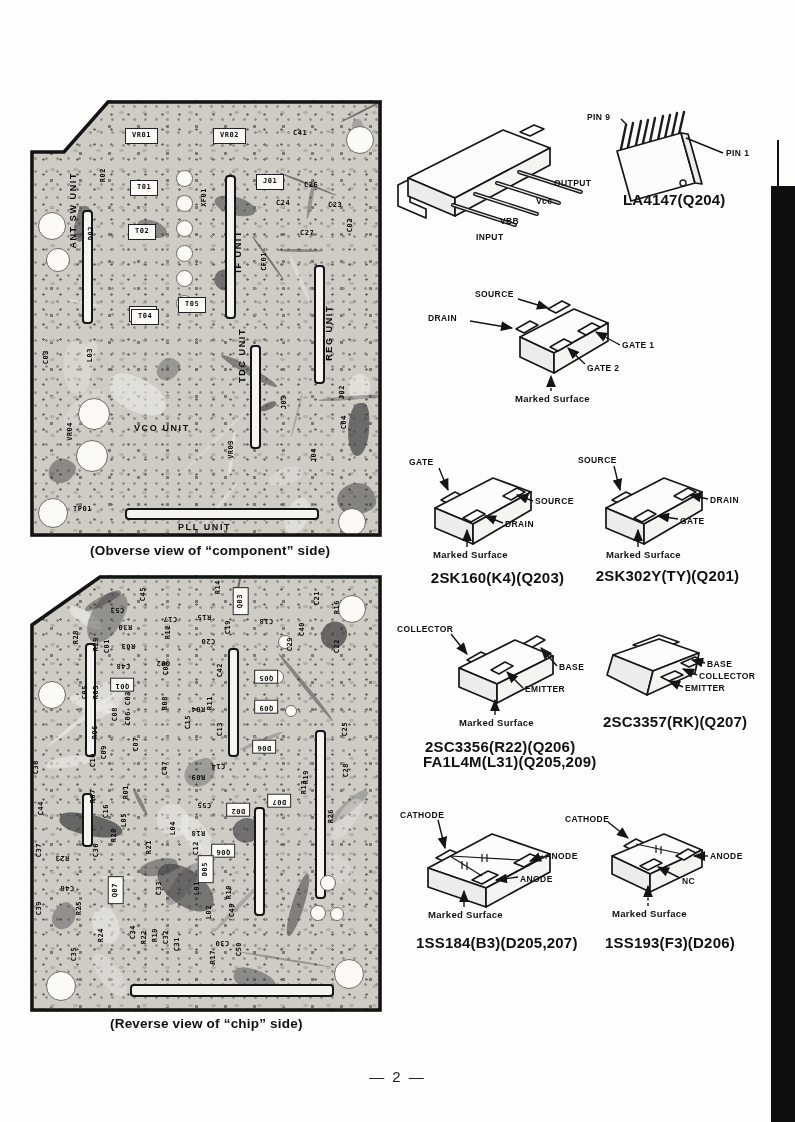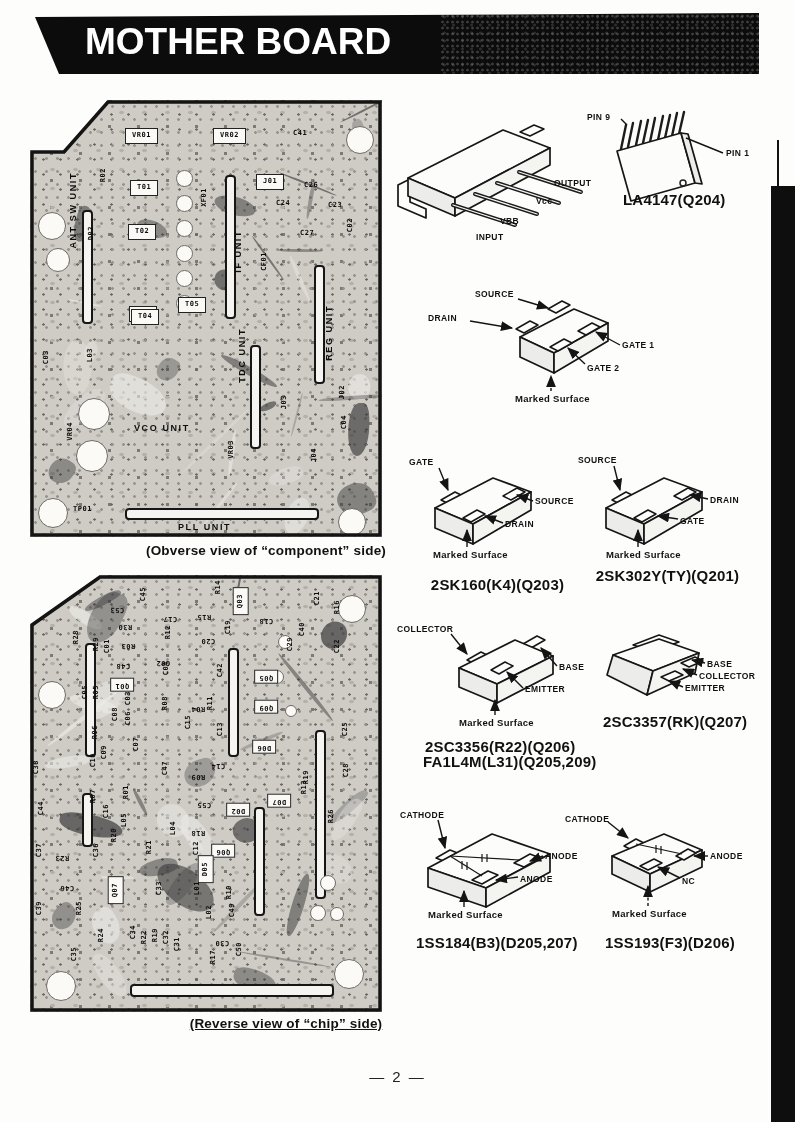--- a/index.html
+++ b/index.html
@@ -32,21 +32,21 @@
   .slot{position:absolute;background:#f5f4f0;border:2px solid #161616;border-radius:4px;z-index:4;}
   .pad{position:absolute;background:#fbfaf7;border:1.5px solid #6e6a64;border-radius:50%;z-index:4;}
   .lbl{position:absolute;z-index:5;font:bold 7px "DejaVu Sans Mono",monospace;color:#0d0d0d;
        letter-spacing:.5px;line-height:1.1;white-space:nowrap;}
   .lbl.u{writing-mode:vertical-rl;transform:rotate(180deg);}
   .lbl.f{transform:rotate(180deg);}
   .lbl.boxed{background:#faf9f6;border:1px solid #222;padding:3px 6px;}
   .lbl.boxed.u{padding:6px 3px;}
   .lbl.boxed.f{padding:2px 4px;}
   .lbl.big{font:bold 9px "Liberation Sans",sans-serif;letter-spacing:1.6px;}
-  .fig-caption{position:absolute;width:352px;text-align:center;
+  .fig-caption{position:absolute;width:352px;text-align:left;
        font:bold 13.5px "Liberation Sans",sans-serif;letter-spacing:.2px;}
   
   .pkg{position:absolute;}
   .pkg svg{position:absolute;left:0;top:0;overflow:visible;}
   .pin-label{position:absolute;font:bold 8.5px "Liberation Sans",sans-serif;letter-spacing:.4px;
        color:#101010;white-space:nowrap;z-index:3;}
   .marked{position:absolute;font:bold 9.5px "Liberation Sans",sans-serif;letter-spacing:.3px;
        white-space:nowrap;z-index:3;}
   .pkg-caption{position:absolute;font:bold 15px "Liberation Sans",sans-serif;letter-spacing:.2px;
        white-space:nowrap;z-index:3;}
@@ -70,23 +70,20 @@
 <svg width="0" height="0" style="position:absolute">
   <defs>
     <marker id="ah" viewBox="0 0 10 8" markerWidth="9" markerHeight="7" refX="9" refY="4" orient="auto">
       <path d="M0,0L10,4L0,8Z" fill="#141414"></path>
     </marker>
   </defs>
 </svg>
 
 <div class="page">
 
-  <div class="banner">
-    <h1>MOTHER BOARD</h1>
-  </div>
   <div class="edge-line"></div>
   <div class="edge-bar"></div>
 
   <div class="board" style="left:30px;top:100px;">
     <div class="corner-patch" style="width:80px;height:54px;clip-path:polygon(0 0,78px 0,34px 52px,0 52px);"></div>
     <svg class="outline" width="352" height="437" viewBox="0 0 352 437">
       <polygon points="78,2 350,2 350,435 2,435 2,52 34,52" fill="none" stroke="#141414" stroke-width="3.5"></polygon>
     </svg>
     <div class="slot" style="left:52px;top:110px;width:7px;height:110px;"></div>
     <div class="slot" style="left:195px;top:75px;width:7px;height:140px;"></div>
@@ -307,21 +304,21 @@
       <div class="blob" style="left: 184.126px; top: 9.9298px; width: 48.836px; height: 2.30324px; transform: rotate(100.457deg); opacity: 0.669881; border-radius: 30% 60% 45% 55%; background: rgb(58, 58, 58);"></div>
       <div class="blob" style="left: 289.39px; top: 280.641px; width: 34.3332px; height: 26.4805px; transform: rotate(37.2424deg); opacity: 0.321777; border-radius: 50%; background: rgb(236, 234, 230);"></div>
       <div class="blob" style="left: 58.2671px; top: 337.632px; width: 36.3904px; height: 26.2237px; transform: rotate(59.5133deg); opacity: 0.607948; border-radius: 30% 60% 45% 55%; background: rgb(236, 234, 230);"></div>
       <div class="blob" style="left: 232.397px; top: 110.401px; width: 86.8713px; height: 4.48498px; transform: rotate(51.1415deg); opacity: 0.49561; border-radius: 50%; background: rgb(58, 58, 58);"></div>
       <div class="blob" style="left: 291.716px; top: 236.447px; width: 48.2235px; height: 17.2268px; transform: rotate(120.141deg); opacity: 0.382362; border-radius: 30% 60% 45% 55%; background: rgb(236, 234, 230);"></div>
       <div class="blob" style="left: 143.019px; top: 258.82px; width: 34.6325px; height: 7.11596px; transform: rotate(44.4335deg); opacity: 0.504327; border-radius: 50%; background: rgb(236, 234, 230);"></div>
       <div class="blob" style="left: 48.7885px; top: 109.874px; width: 50.0865px; height: 29.4913px; transform: rotate(134.68deg); opacity: 0.486481; border-radius: 30% 60% 45% 55%; background: rgb(236, 234, 230);"></div>
       <div class="blob" style="left: 71.231px; top: 300.895px; width: 33.438px; height: 3.27612px; transform: rotate(0.571139deg); opacity: 0.644234; border-radius: 30% 60% 45% 55%; background: rgb(236, 234, 230);"></div>
       <div class="blob" style="left: 202.853px; top: 394.667px; width: 44.4857px; height: 21.6404px; transform: rotate(14.0104deg); opacity: 0.448589; border-radius: 30% 60% 45% 55%; background: rgb(58, 58, 58);"></div>
     </div>
-  <div class="fig-caption" style="left:110px;top:1016px;text-decoration:underline;">(Reverse view of “chip” side)</div>
+  <div class="fig-caption" style="left:110px;top:1016px;">(Reverse view of “chip” side)</div>
 
   <div class="pkg" style="left:398px;top:110px;width:215px;height:155px;">
     <svg width="215" height="155">
       <path class="body" d="M10,70 L0,75 L0,96 L28,108 L28,99 L12,92 L12,84 L20,80 Z"></path>
       <path class="body" d="M10,68 L105,20 L152,38 L57,88 Z"></path>
       <path class="face" d="M10,68 L57,88 L57,106 L10,86 Z"></path>
       <path class="face2" d="M57,88 L152,38 L152,55 L57,106 Z"></path>
       <path class="tab" d="M122,22 L136,15 L146,19 L132,26 Z"></path>
       <line class="lead" x1="55" y1="95" x2="117" y2="115"></line>
       <line class="lead-hi" x1="55" y1="95" x2="117" y2="115"></line>
@@ -392,21 +389,21 @@
       <path class="tab" d="M58,68 L72,60 L80,64 L66,72 Z"></path>
       <line class="arrow" x1="34" y1="18" x2="43" y2="40" marker-end="url(#ah)"></line>
       <line class="arrow" x1="128" y1="51" x2="112" y2="45" marker-end="url(#ah)"></line>
       <line class="arrow" x1="98" y1="73" x2="80" y2="66" marker-end="url(#ah)"></line>
       <line class="arrow" x1="62" y1="97" x2="62" y2="80" marker-end="url(#ah)"></line>
     </svg>
     <div class="pin-label" style="left:4px;top:7px;">GATE</div>
     <div class="pin-label" style="left:130px;top:46px;">SOURCE</div>
     <div class="pin-label" style="left:100px;top:69px;">DRAIN</div>
     <div class="marked" style="left:28px;top:99px;">Marked Surface</div>
-    <div class="pkg-caption center" style="top:119px;margin-top:7px;">2SK160(K4)(Q203)</div>
+    <div class="pkg-caption center" style="top:119px;">2SK160(K4)(Q203)</div>
   </div>
 
   <div class="pkg" style="left:570px;top:450px;width:195px;height:142px;">
     <svg width="195" height="142">
       <path class="tab" d="M42,50 L56,42 L64,46 L50,54 Z"></path>
       <path class="body" d="M36,58 L94,28 L132,42 L74,74 Z"></path>
       <path class="face" d="M36,58 L74,74 L74,94 L36,78 Z"></path>
       <path class="face2" d="M74,74 L132,42 L132,60 L74,94 Z"></path>
       <path class="tab" d="M104,46 L118,38 L126,42 L112,50 Z"></path>
       <path class="tab" d="M64,68 L78,60 L86,64 L72,72 Z"></path>

